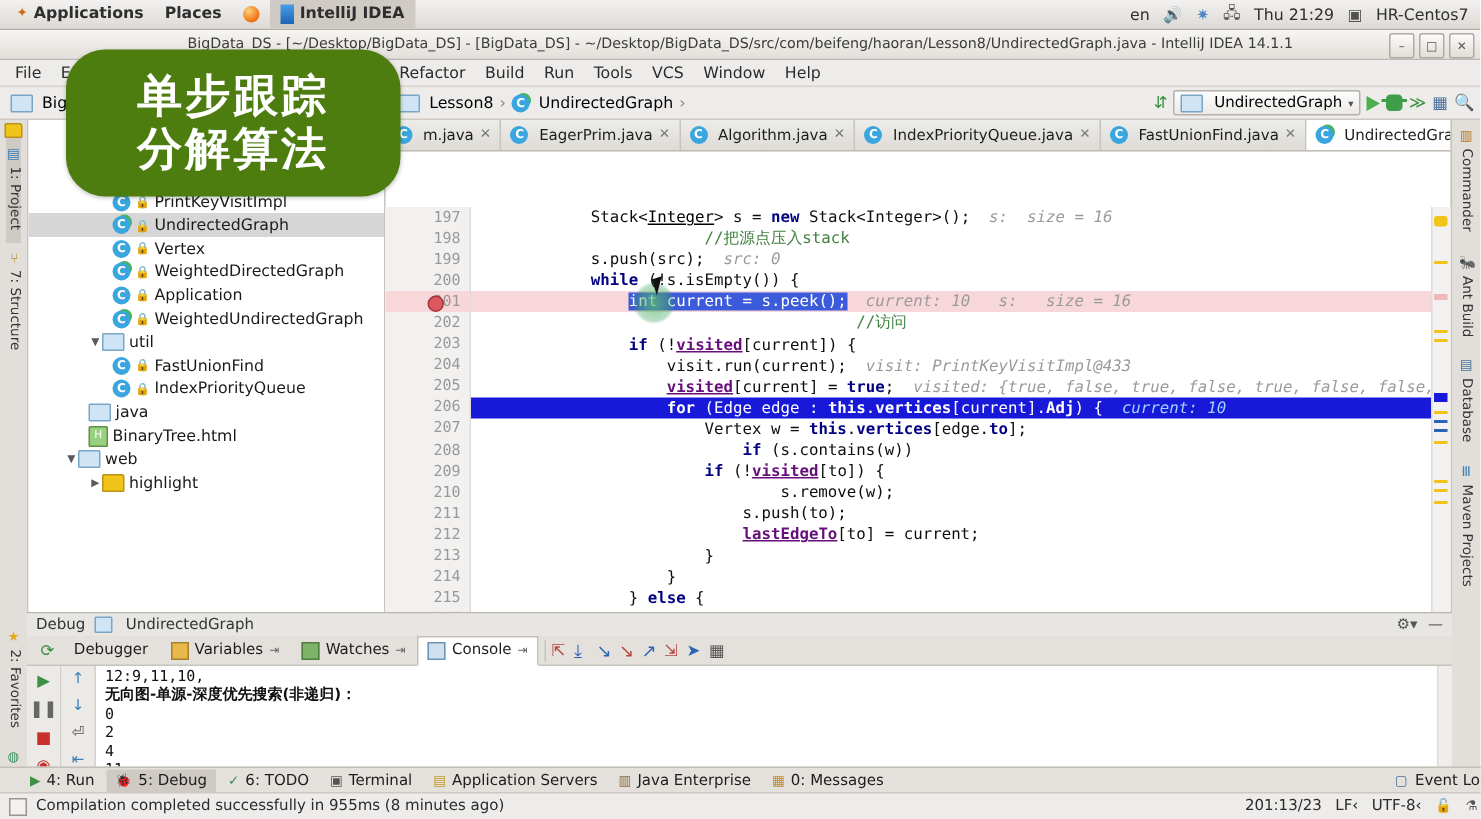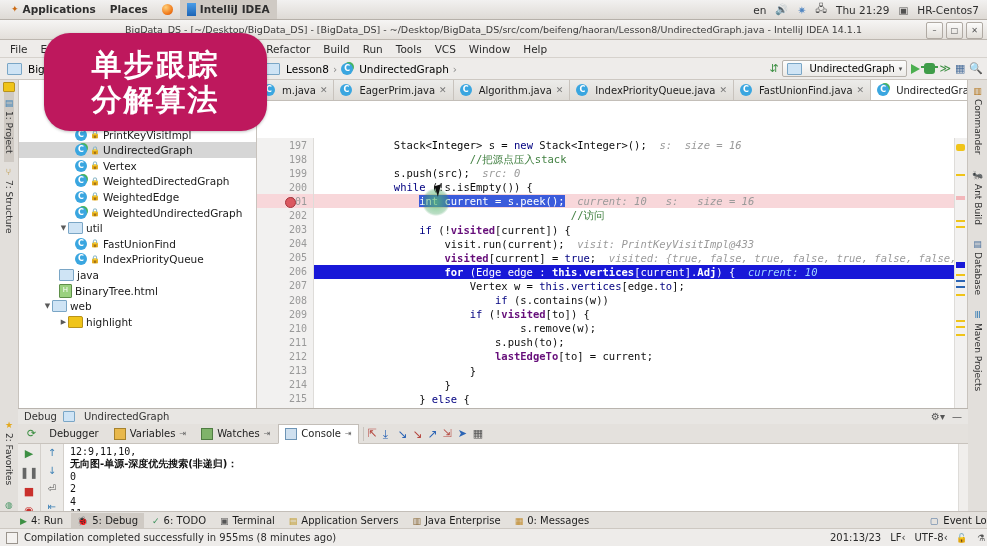--- a/index.html
+++ b/index.html
@@ -81,23 +81,23 @@
   .codewrap{flex:1;display:flex;position:relative;overflow:hidden;background:#fff;margin-top:37px;}
   .gutter{width:56px;background:#f2f1f0;border-right:1px solid #dedcd9;position:relative;flex:none;}
   .gline{height:14.1px;display:flex;align-items:center;justify-content:flex-end;padding-right:6px;
     font-family:"DejaVu Sans Mono",monospace;font-size:10px;color:#999;}
   .gline.hl{background:#f8d7da;}
   .bp{position:absolute;left:28px;width:9px;height:9px;border-radius:50%;background:#db5860;border:1px solid #a5343c;}
   .code{flex:1;position:relative;font-family:"DejaVu Sans Mono",monospace;font-size:10.5px;overflow:hidden;}
   .cline{height:14.1px;white-space:pre;line-height:14.1px;padding-left:4px;color:#0d0d0d;}
   .cline.hl{background:#f8d7da;}
   .cline.exec{background:#1818d8;color:#fff;}
-  .kw{color:#000080;font-weight:normal;}
+  .kw{color:#000080;font-weight:bold;}
   .cmtg{color:#3f7f3f;}
-  .fld{color:#660e7a;font-weight:bold;}
+  .fld{color:#660e7a;font-weight:bold;text-decoration:underline;}
   .hint{color:#9a9a9a;font-style:italic;}
   .sel-tok{background:#3b5bdb;color:#fff;}
   .exec .hint{color:#9fd3ff;}
   .exec .kw{color:#fff;font-weight:bold;}
   .cursor{position:absolute;width:28px;height:28px;border-radius:50%;
     background:radial-gradient(circle,rgba(90,190,110,.75),rgba(60,160,90,.35) 60%,rgba(60,160,90,0) 72%);}
   .arrowcur{position:absolute;width:0;height:0;border-left:7px solid #111;border-bottom:11px solid transparent;
     transform:rotate(-18deg);}
   .marker-rail{width:12px;background:#f2f1f0;border-left:1px solid #dedcd9;position:relative;flex:none;}
   .mk{position:absolute;left:1px;width:9px;height:2px;}
@@ -133,21 +133,21 @@
   .tbtn.active{background:#cfcac4;}
   .tb-right{margin-left:auto;display:flex;align-items:center;gap:5px;padding-right:8px;}
 
   
   .statusbar{position:absolute;left:0;bottom:0;width:987px;height:17px;background:#eeecea;border-top:1px solid #cdc8c2;
     display:flex;align-items:center;font-size:10px;color:#2b2b2b;padding-left:6px;gap:6px;}
   .st-right{margin-left:auto;display:flex;align-items:center;gap:9px;padding-right:8px;}
   .sq{width:10px;height:10px;border:1px solid #9a948d;background:#f4f2f0;display:inline-block;}
 
   
-  .overlay{position:absolute;left:44px;top:33px;width:223px;height:98px;background:#be185d;border-radius:26px;
+  .overlay{position:absolute;left:44px;top:33px;width:223px;height:98px;background:#4d7c0f;border-radius:26px;
     display:flex;flex-direction:column;align-items:center;justify-content:center;gap:2px;z-index:40;
     box-shadow:0 1px 3px rgba(0,0,0,.25);}
   .overlay div{color:#fff;font-weight:bold;font-size:30px;letter-spacing:2px;line-height:1.1;
     font-family:"DejaVu Sans",sans-serif;}
 
   .ic-gear{font-size:10px;color:#555;}
 </style>
 </head>
 <body>
 
@@ -300,21 +300,21 @@
           <span>Vertex</span>
         </div>
         <div class="trow" style="padding-left:56px;">
           <span class="icn cigreen">C</span>
           <span class="lock">🔒</span>
           <span>WeightedDirectedGraph</span>
         </div>
         <div class="trow" style="padding-left:56px;">
           <span class="icn ci">C</span>
           <span class="lock">🔒</span>
-          <span>WeightedEdge</span>
+          <span>Application</span>
         </div>
         <div class="trow" style="padding-left:56px;">
           <span class="icn cigreen">C</span>
           <span class="lock">🔒</span>
           <span>WeightedUndirectedGraph</span>
         </div>
         <div class="trow" style="padding-left:40px;">
           <span class="arw">▼</span>
           <span class="icn fi-blue"></span>
           <span>util</span>

